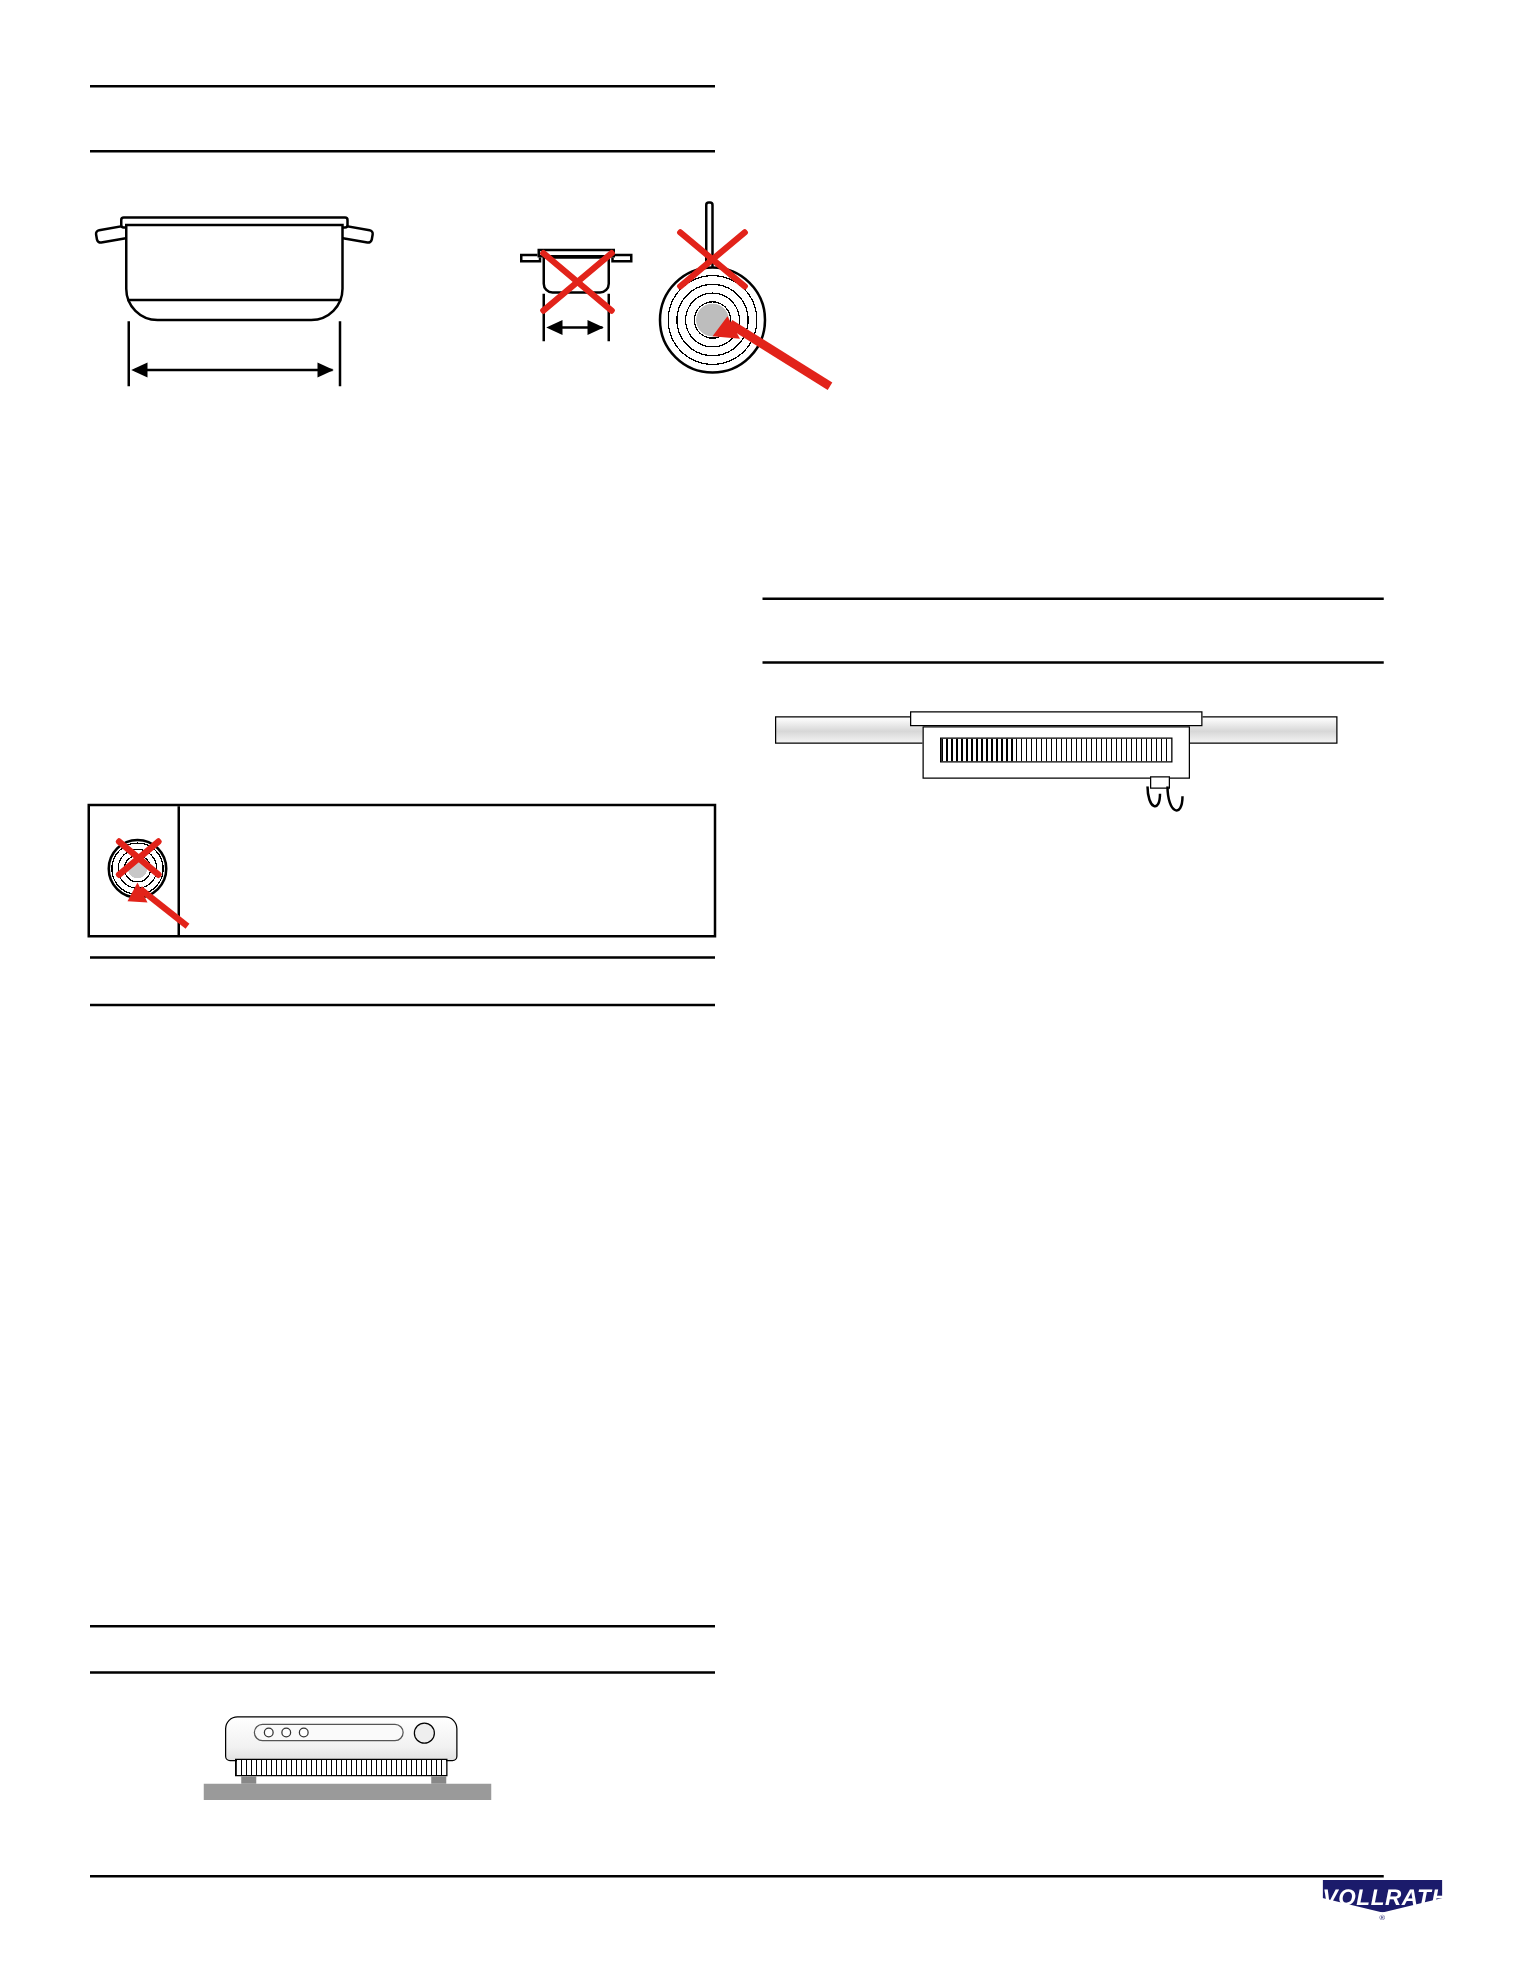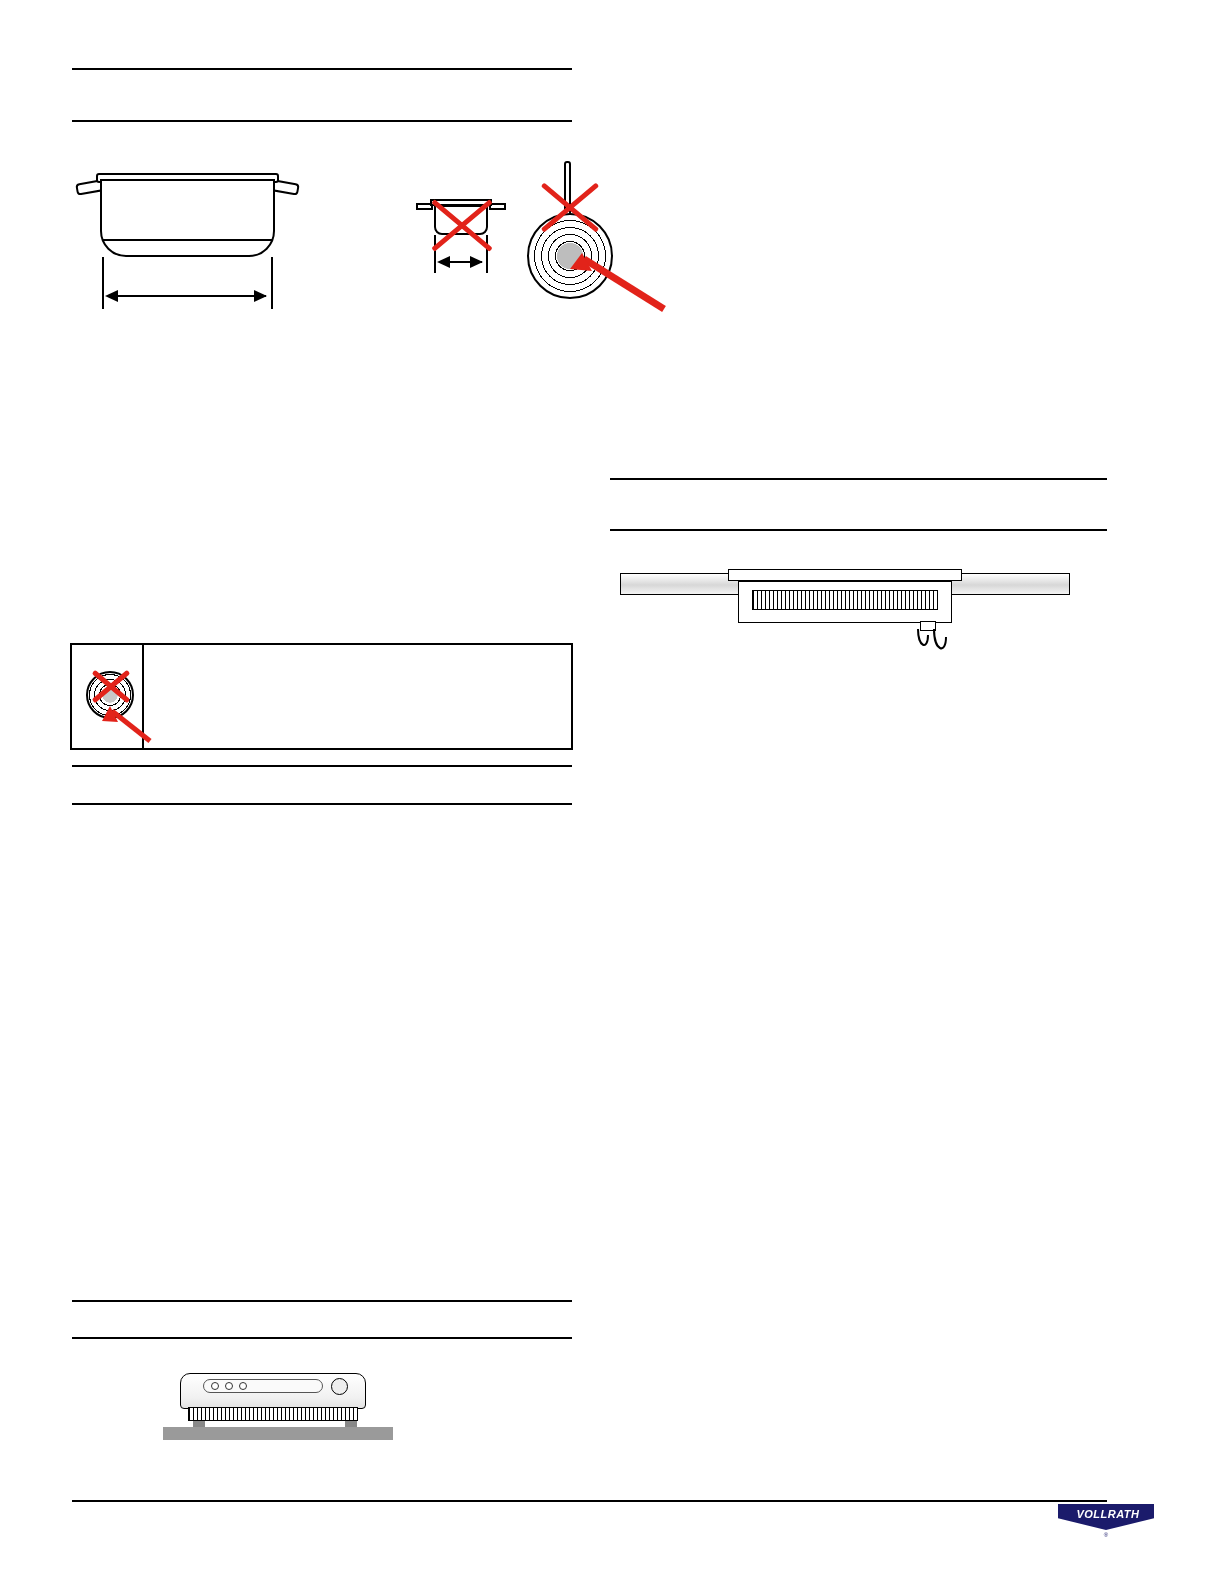--- a/index.html
+++ b/index.html
@@ -394,21 +394,21 @@
   }
   .logo-text {
     position: absolute;
     left: 0;
     top: 4px;
     width: 100px;
     text-align: center;
     color: #ffffff;
     font-style: italic;
     font-weight: bold;
-    font-size: 11px;
+    font-size: 18px;
     letter-spacing: 0.5px;
   }
   .logo-tag {
     position: absolute;
     left: 0;
     top: 28px;
     width: 96px;
     text-align: center;
     color: #1b1b6b;
     font-size: 6px;

